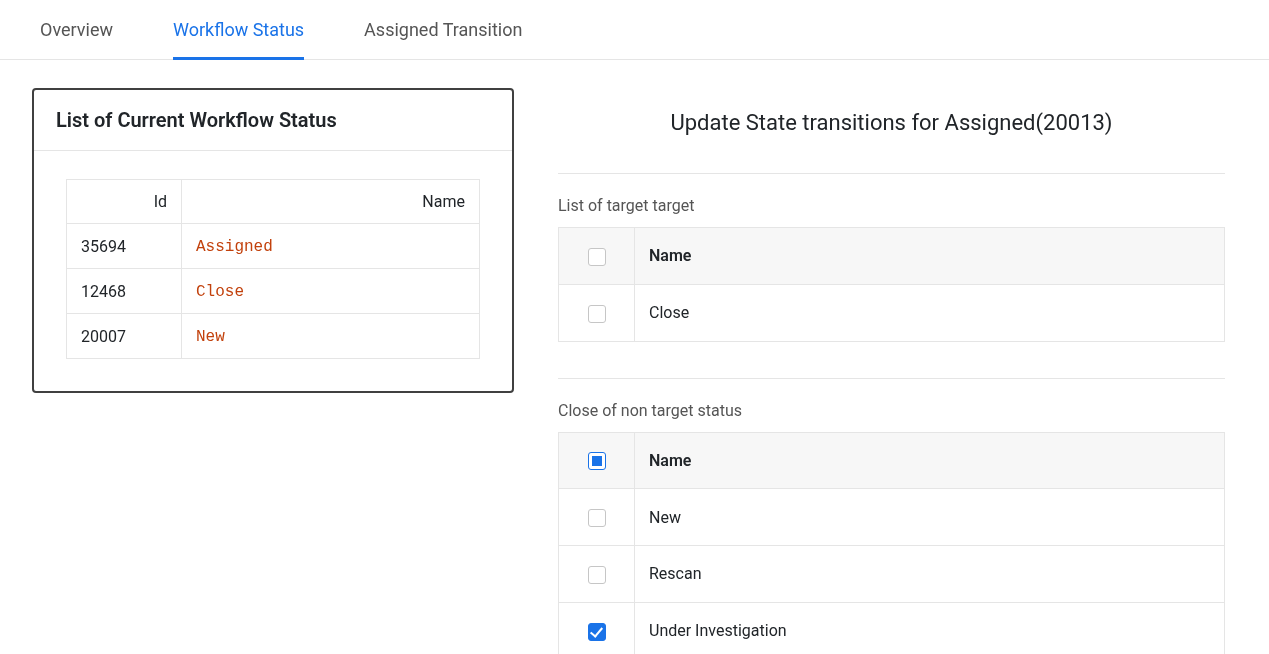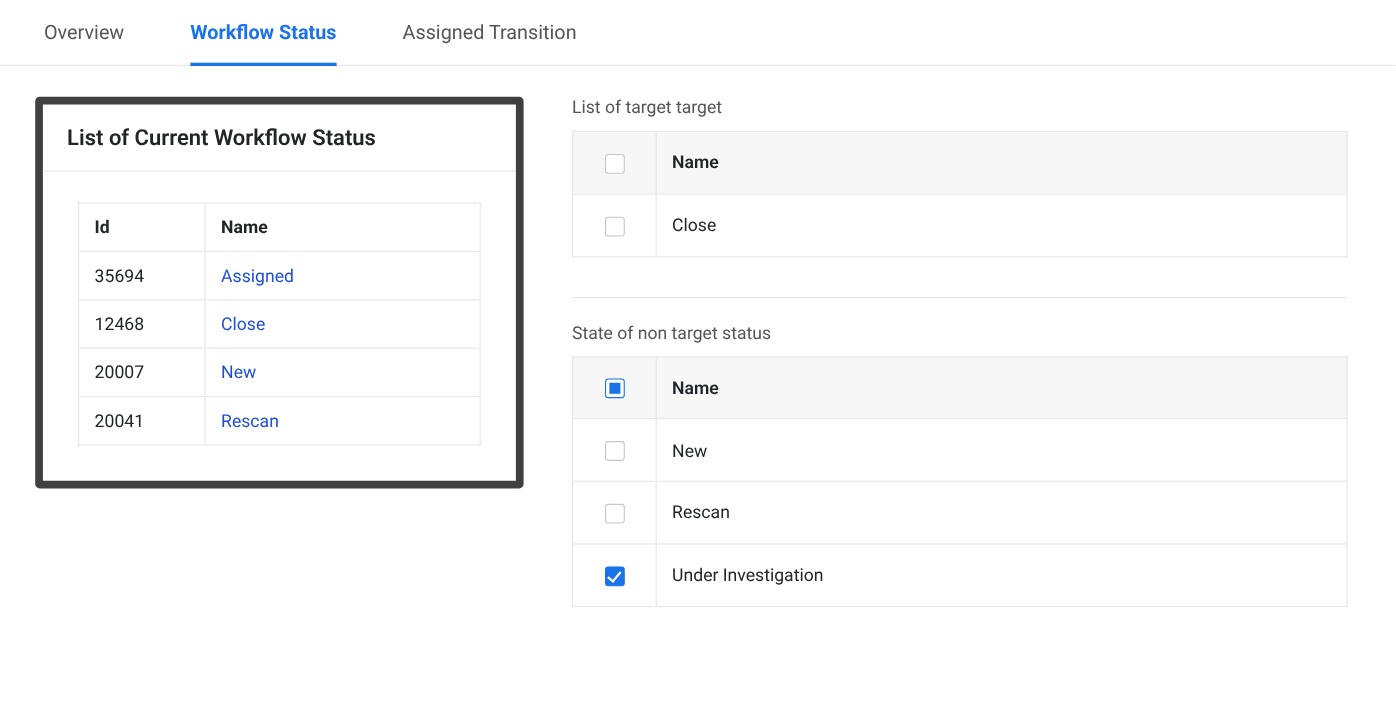--- a/index.html
+++ b/index.html
@@ -24,35 +24,35 @@
     padding: 18px 0;
     font-size: 18px;
     color: #555;
     cursor: pointer;
     border-bottom: 3px solid transparent;
     position: relative;
     top: 1px;
   }
   .tab.active {
     color: #1a73e8;
-    font-weight: 700;
+    font-weight: 400;
     border-bottom: 3px solid #1a73e8;
   }
 
   .container {
     display: flex;
     gap: 14px;
     padding: 28px 14px 0 32px;
     align-items: flex-start;
   }
 
   
   .left-panel {
-    width: 444px;
-    border: 7px solid #404040;
+    width: 482px;
+    border: 2px solid #404040;
     border-radius: 4px;
     background: #fff;
   }
   .left-panel .header {
     padding: 18px 22px;
     font-size: 20px;
     font-weight: 600;
     border-bottom: 1px solid #e5e5e5;
   }
   .left-panel .body {
@@ -63,31 +63,33 @@
     border: 1px solid #e5e5e5;
     border-collapse: collapse;
   }
   .status-table th, .status-table td {
     text-align: left;
     padding: 12px 14px;
     font-size: 16px;
     border-top: 1px solid #e5e5e5;
   }
   .status-table th {
-    font-weight: 700;
+    font-weight: 400;
     border-top: none;
+    text-align: right;
   }
   .status-table th.id-col, .status-table td.id-col {
     width: 115px;
     border-right: 1px solid #e5e5e5;
   }
   .status-table a {
-    color: #1d4ed8;
+    color: #c2410c;
     text-decoration: none;
     cursor: pointer;
+    font-family: Liberation Mono, monospace;
   }
 
   
   .right-panel {
     flex: 1;
     padding: 0 30px 0 30px;
   }
   .right-title {
     text-align: center;
     font-size: 22px;
@@ -193,30 +195,27 @@
               <td><a>Assigned</a></td>
             </tr>
             <tr>
               <td class="id-col">12468</td>
               <td><a>Close</a></td>
             </tr>
             <tr>
               <td class="id-col">20007</td>
               <td><a>New</a></td>
             </tr>
-            <tr>
-              <td class="id-col">20041</td>
-              <td><a>Rescan</a></td>
-            </tr>
           </tbody>
       </table>
     </div>
   </div>
 
   <div class="right-panel">
+    <div class="right-title">Update State transitions for Assigned(20013)</div>
 
     <div class="section-label">List of target target</div>
     <table class="target-table">
       <thead>
         <tr>
           <th class="cb-col">
             <span class="cb"></span>
           </th>
           <th>Name</th>
         </tr>
@@ -224,21 +223,21 @@
       <tbody>
           <tr>
             <td class="cb-col"><span class="cb"></span></td>
             <td>Close</td>
           </tr>
         </tbody>
     </table>
 
     <hr class="sep">
 
-    <div class="section-label">State of non target status</div>
+    <div class="section-label">Close of non target status</div>
     <table class="target-table" style="margin-bottom:0;">
       <thead>
         <tr>
           <th class="cb-col">
             <span class="cb indeterminate"></span>
           </th>
           <th>Name</th>
         </tr>
       </thead>
       <tbody>

